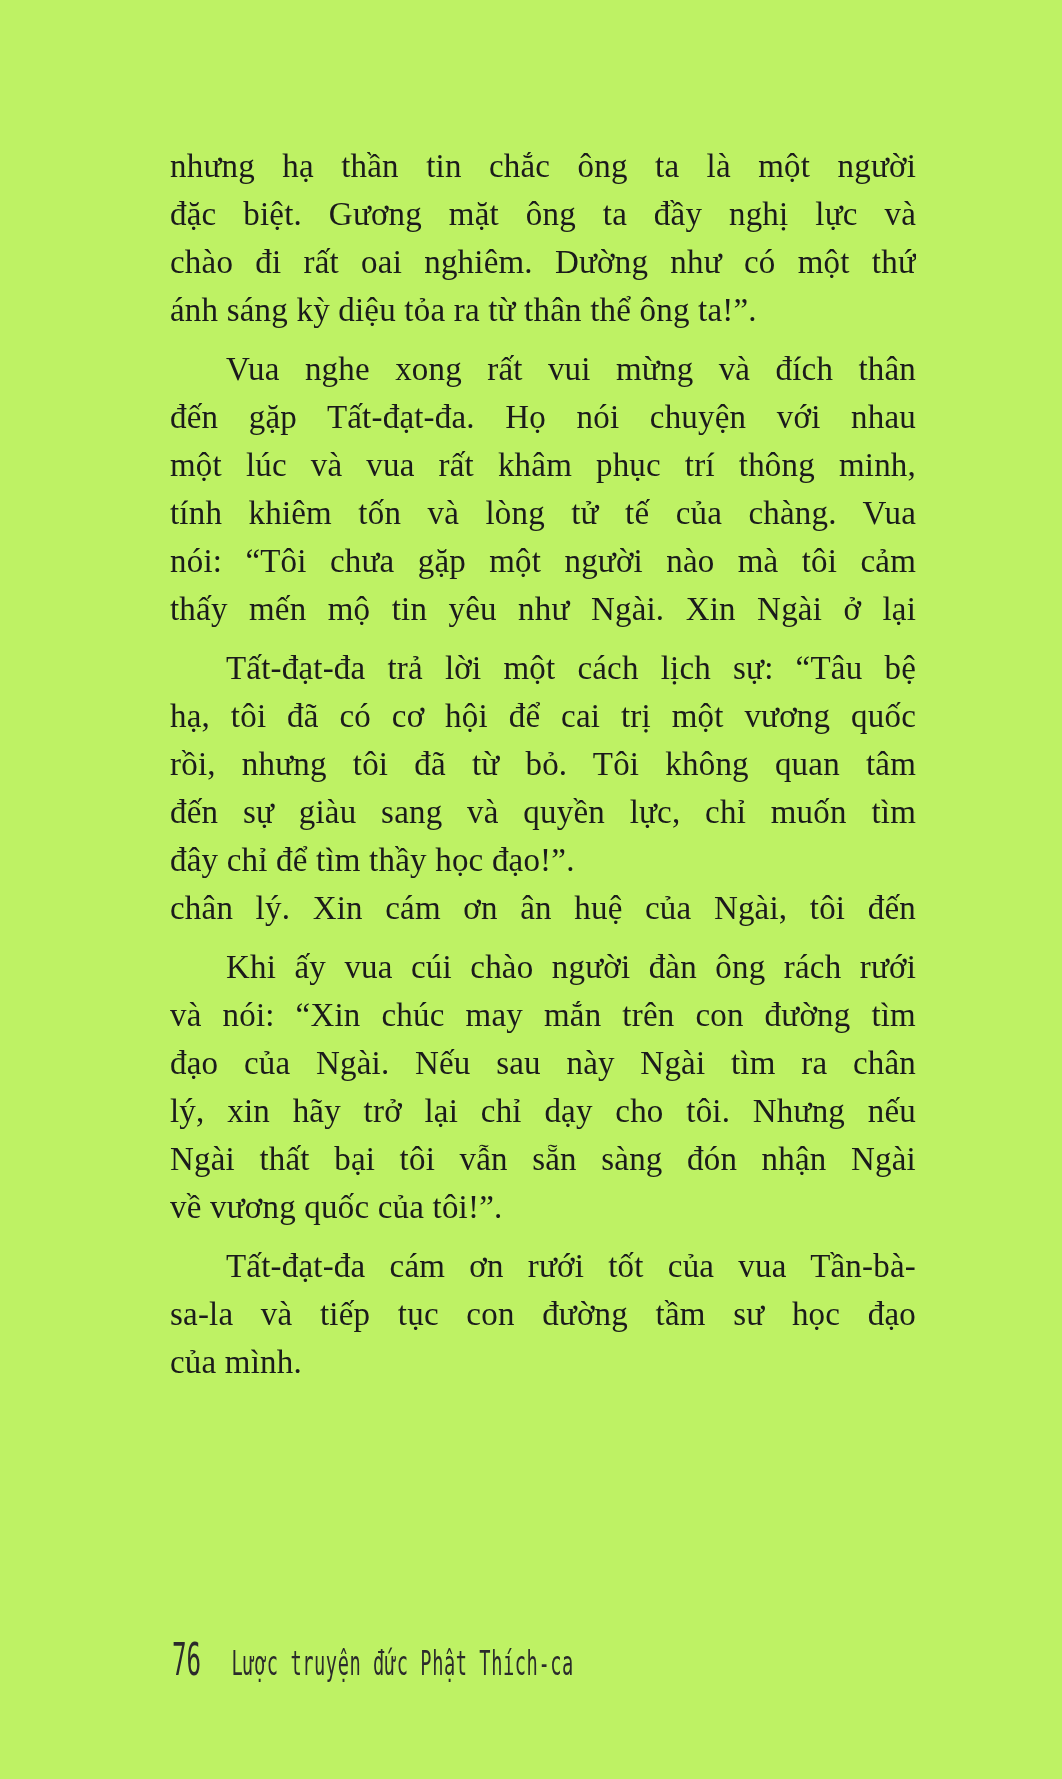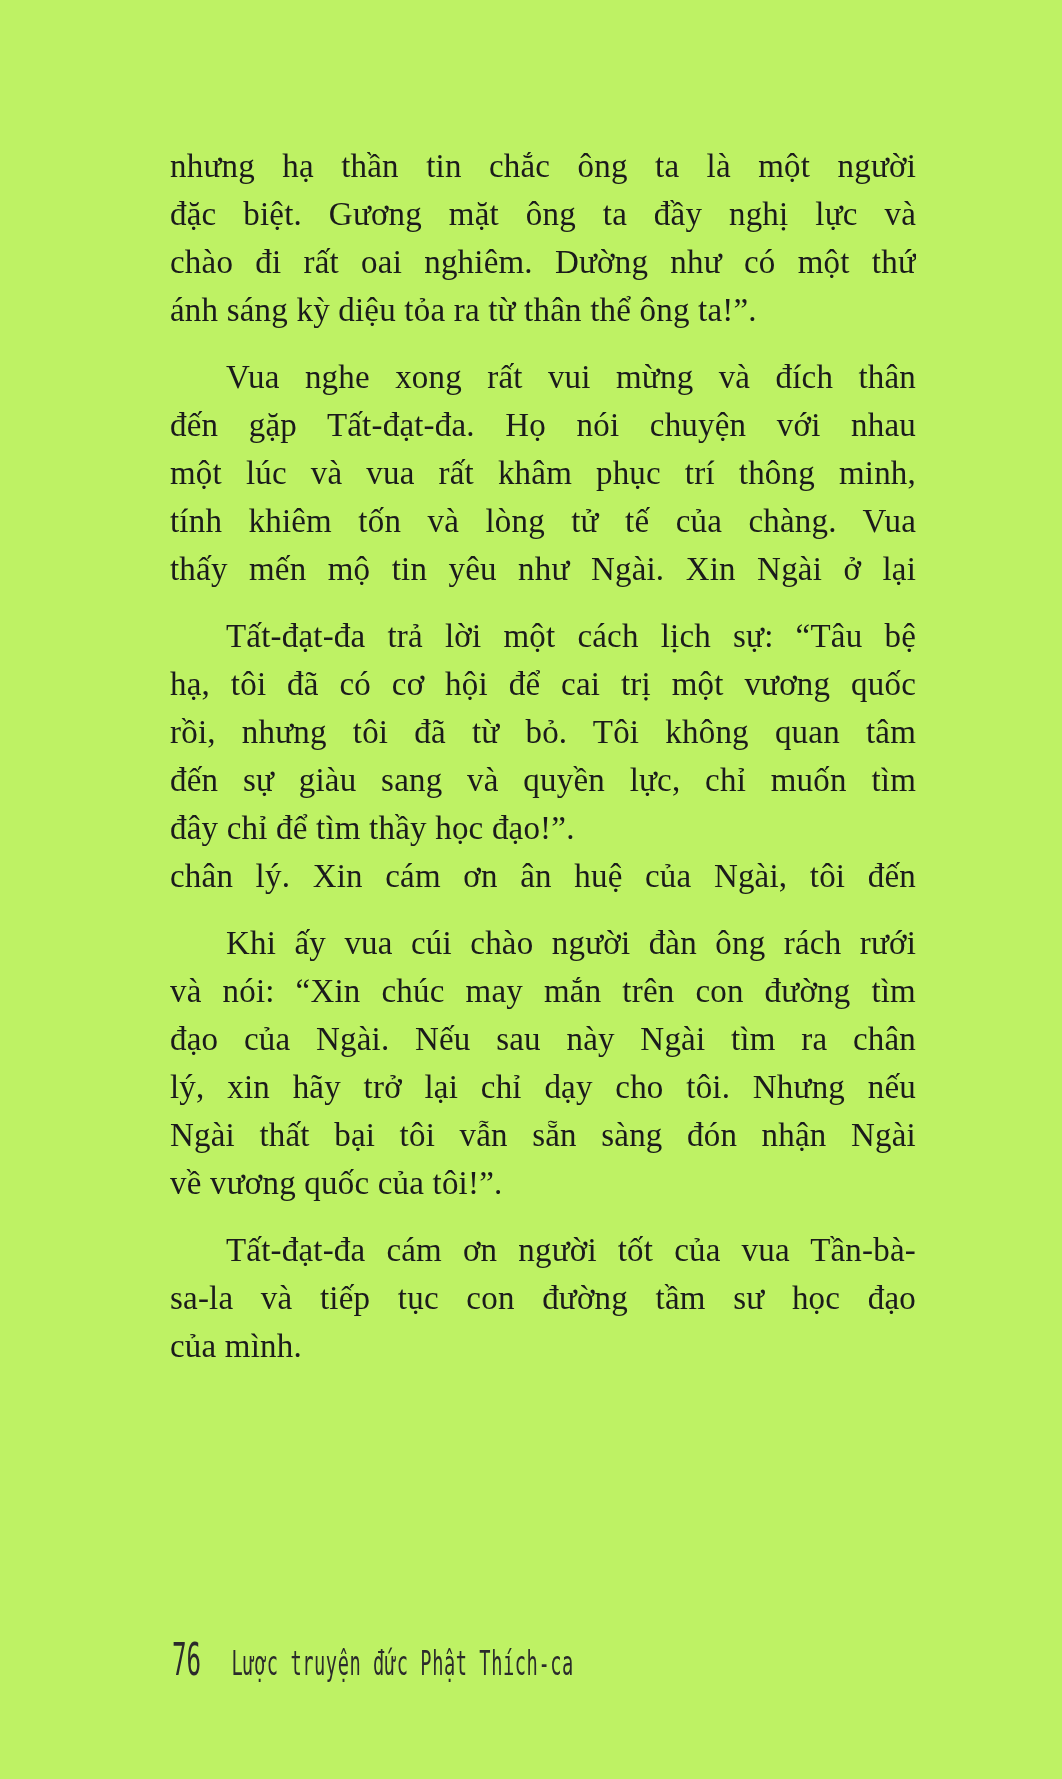--- a/index.html
+++ b/index.html
@@ -18,21 +18,21 @@
   }
   .text-block {
     position: absolute;
     left: 170px;
     top: 142px;
     width: 746px;
     color: #1b1b1b;
     font-size: 33px;
     line-height: 48px;
   }
-  .paragraph + .paragraph { margin-top: 19px; }
+  .paragraph + .paragraph { margin-top: 11px; }
   .line {
     text-align: justify;
     text-align-last: justify;
     height: 48px;
     overflow: hidden;
     letter-spacing: 0.2px;
   }
   .line.last { text-align-last: left; }
   .line.indent { text-indent: 56px; }
   .page-footer {
@@ -60,40 +60,41 @@
         <div class="line">nhưng hạ thần tin chắc ông ta là một người</div>
         <div class="line">đặc biệt. Gương mặt ông ta đầy nghị lực và</div>
         <div class="line">chào đi rất oai nghiêm. Dường như có một thứ</div>
         <div class="line last">ánh sáng kỳ diệu tỏa ra từ thân thể ông ta!”.</div>
       </div>
       <div class="paragraph">
         <div class="line indent">Vua nghe xong rất vui mừng và đích thân</div>
         <div class="line">đến gặp Tất-đạt-đa. Họ nói chuyện với nhau</div>
         <div class="line">một lúc và vua rất khâm phục trí thông minh,</div>
         <div class="line">tính khiêm tốn và lòng tử tế của chàng. Vua</div>
+        <div class="line">nói: “Tôi chưa gặp một người nào mà tôi cảm</div>
         <div class="line">thấy mến mộ tin yêu như Ngài. Xin Ngài ở lại</div>
       </div>
       <div class="paragraph">
         <div class="line indent">Tất-đạt-đa trả lời một cách lịch sự: “Tâu bệ</div>
         <div class="line">hạ, tôi đã có cơ hội để cai trị một vương quốc</div>
         <div class="line">rồi, nhưng tôi đã từ bỏ. Tôi không quan tâm</div>
         <div class="line">đến sự giàu sang và quyền lực, chỉ muốn tìm</div>
         <div class="line last">đây chỉ để tìm thầy học đạo!”.</div>
         <div class="line">chân lý. Xin cám ơn ân huệ của Ngài, tôi đến</div>
       </div>
       <div class="paragraph">
         <div class="line indent">Khi ấy vua cúi chào người đàn ông rách rưới</div>
         <div class="line">và nói: “Xin chúc may mắn trên con đường tìm</div>
         <div class="line">đạo của Ngài. Nếu sau này Ngài tìm ra chân</div>
         <div class="line">lý, xin hãy trở lại chỉ dạy cho tôi. Nhưng nếu</div>
         <div class="line">Ngài thất bại tôi vẫn sẵn sàng đón nhận Ngài</div>
         <div class="line last">về vương quốc của tôi!”.</div>
       </div>
       <div class="paragraph">
-        <div class="line indent">Tất-đạt-đa cám ơn người tốt của vua Tần-bà-</div>
+        <div class="line indent">Tất-đạt-đa cám ơn rưới tốt của vua Tần-bà-</div>
         <div class="line">sa-la và tiếp tục con đường tầm sư học đạo</div>
         <div class="line last">của mình.</div>
       </div>
     </main>
 
   <footer class="page-footer">
     <span class="page-number">76</span>
     <span class="running-title">Lược truyện đức Phật Thích-ca</span>
   </footer>
 </div>

